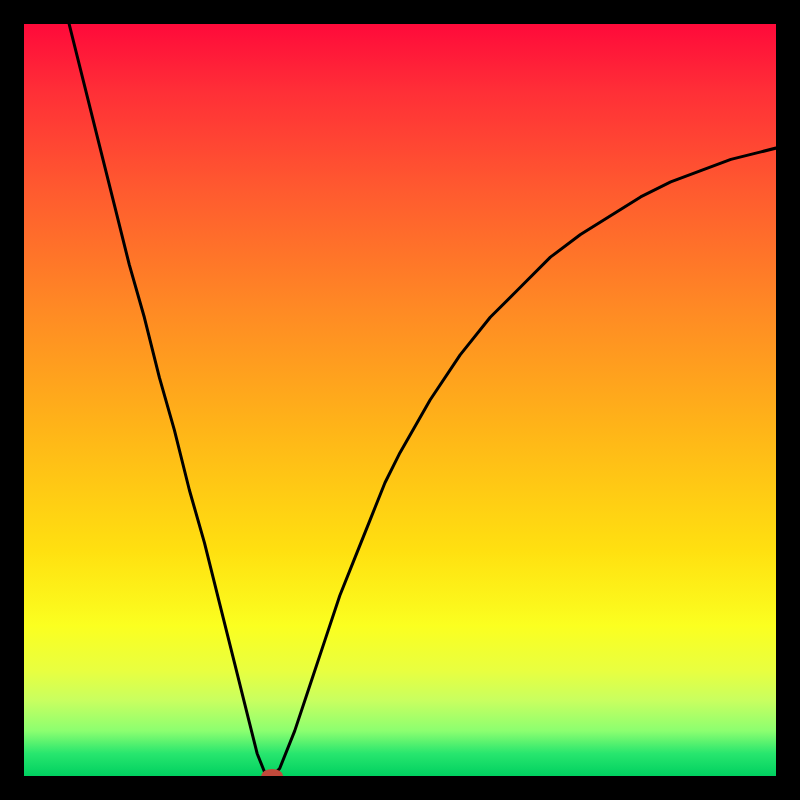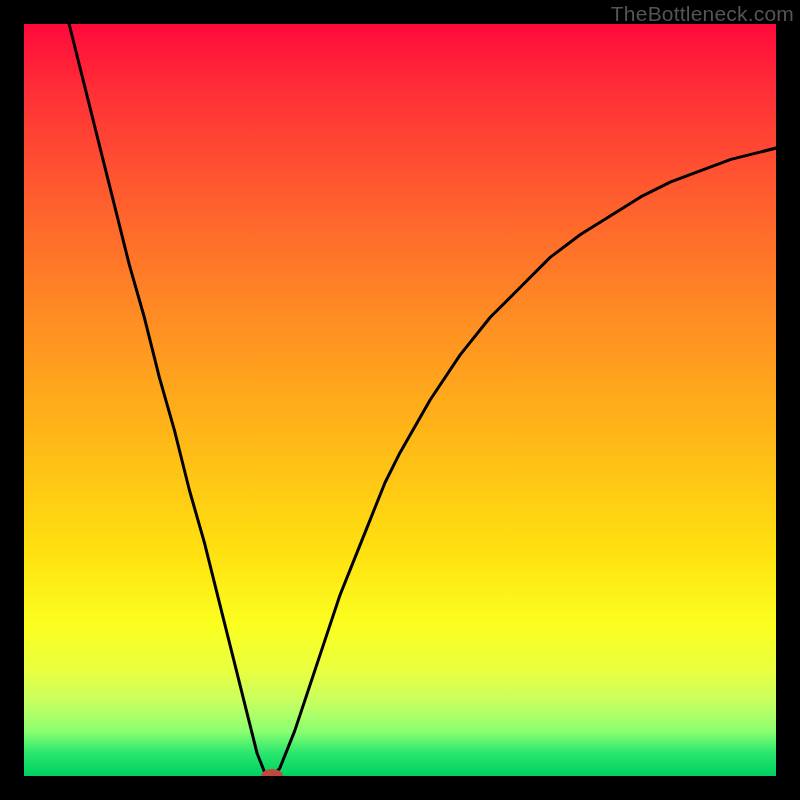--- a/index.html
+++ b/index.html
@@ -65,14 +65,13 @@
 
   <div class="plot-area">
     <svg class="curve" viewBox="0 0 752 752" preserveAspectRatio="none">
       <g>
           <path d="M45.12 0.00 L60.16 60.16 L75.20 120.32 L90.24 180.48 L105.28 240.64 L120.32 293.28 L135.36 353.44 L150.40 406.08 L165.44 466.24 L180.48 518.88 L195.52 579.04 L210.56 639.20 L225.60 699.36 L233.12 729.44 L240.64 748.24 L248.16 752.00 L255.68 744.48 L270.72 706.88 L285.76 661.76 L300.80 616.64 L315.84 571.52 L330.88 533.92 L345.92 496.32 L360.96 458.72 L376.00 428.64 L406.08 376.00 L436.16 330.88 L466.24 293.28 L496.32 263.20 L526.40 233.12 L556.48 210.56 L586.56 191.76 L616.64 172.96 L646.72 157.92 L676.80 146.64 L706.88 135.36 L736.96 127.84 L752.00 124.08" fill="none" stroke="#000000" stroke-width="3" stroke-linejoin="round" stroke-linecap="round"></path>
           <ellipse cx="248.16" cy="752.00" rx="11" ry="7" fill="#c1493b"></ellipse>
         </g>
     </svg>
   </div>
 
-  <div class="watermark">TheBottleneck.com</div>
 </div>
 
 </body></html>

